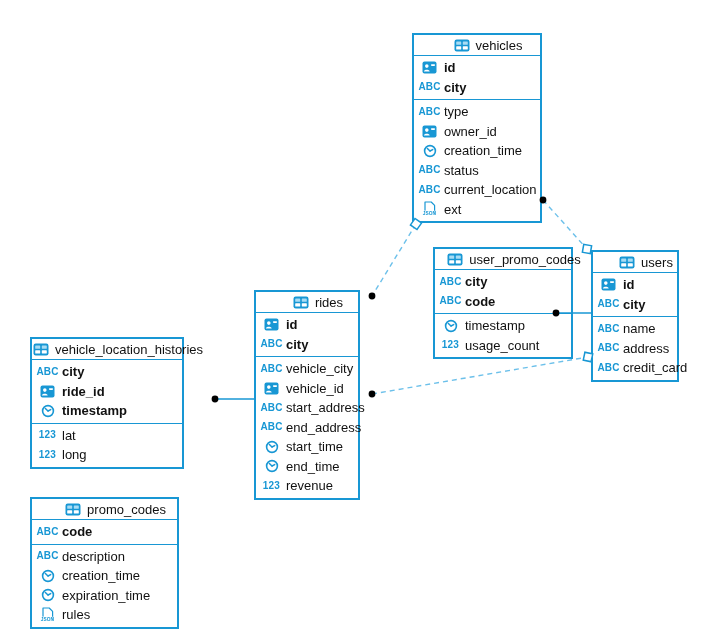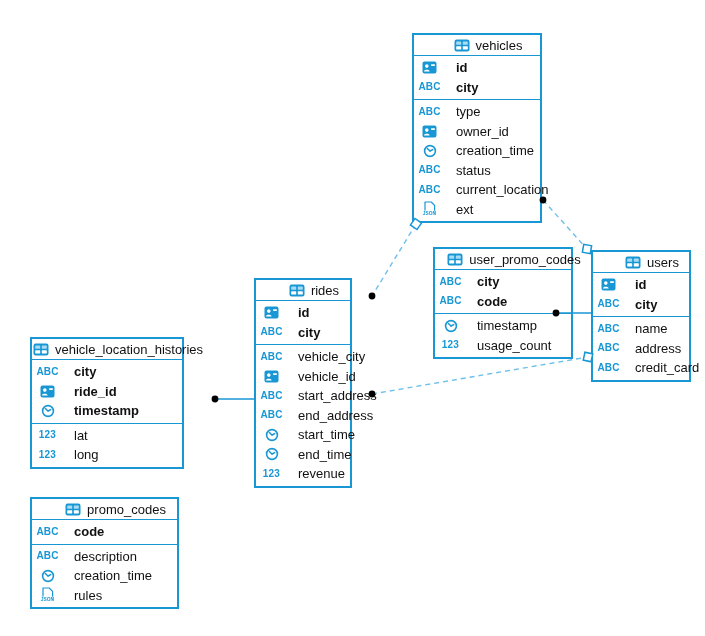--- a/index.html
+++ b/index.html
@@ -40,21 +40,21 @@
     display:flex;align-items:center;
     height:19.5px;
     padding:0 5px 0 5px;
     font-size:13px;color:var(--text);
     white-space:nowrap;
   }
   .f-icon{
     width:21px;flex:none;
     display:flex;align-items:center;justify-content:center;
   }
-  .f-name{margin-left:16px;}
+  .f-name{margin-left:4px;}
   .pk .f-name{font-weight:700;}
   .abc-ic,.num-ic{
     font-family:"Liberation Sans",sans-serif;
     font-weight:700;font-size:10px;letter-spacing:.2px;
     color:var(--blue);line-height:1;
   }
   .t-title{line-height:1;}
 </style>
 </head>
 <body>
@@ -184,21 +184,21 @@
             <span class="f-name">timestamp</span>
           </div>
           <div class="row">
             <span class="f-icon">
               <span class="num-ic">123</span>
             </span>
             <span class="f-name">usage_count</span>
           </div>
         </div>
       </div>
-      <div class="table" style="left: 591px; top: 250px; width: 100px;">
+      <div class="table" style="left: 591px; top: 250px; width: 88px;">
         <div class="t-header">
           <span style="display: flex;">
             <svg width="16" height="13" viewBox="0 0 16 13">
               <rect x="0.5" y="0.5" width="15" height="12" rx="2.2" fill="#1897d4"></rect>
               <rect x="2.2" y="2.4" width="5" height="3.4" rx="0.6" fill="#a8dcf4"></rect>
               <rect x="8.8" y="2.4" width="5" height="3.4" rx="0.6" fill="#a8dcf4"></rect>
               <rect x="2.2" y="7.2" width="5" height="3.4" rx="0.6" fill="#fff"></rect>
               <rect x="8.8" y="7.2" width="5" height="3.4" rx="0.6" fill="#fff"></rect>
             </svg>
           </span>
@@ -237,21 +237,21 @@
             <span class="f-name">address</span>
           </div>
           <div class="row">
             <span class="f-icon">
               <span class="abc-ic">ABC</span>
             </span>
             <span class="f-name">credit_card</span>
           </div>
         </div>
       </div>
-      <div class="table" style="left: 254px; top: 278px; width: 98px;">
+      <div class="table" style="left: 254px; top: 290px; width: 106px;">
         <div class="t-header">
           <span style="display: flex;">
             <svg width="16" height="13" viewBox="0 0 16 13">
               <rect x="0.5" y="0.5" width="15" height="12" rx="2.2" fill="#1897d4"></rect>
               <rect x="2.2" y="2.4" width="5" height="3.4" rx="0.6" fill="#a8dcf4"></rect>
               <rect x="8.8" y="2.4" width="5" height="3.4" rx="0.6" fill="#a8dcf4"></rect>
               <rect x="2.2" y="7.2" width="5" height="3.4" rx="0.6" fill="#fff"></rect>
               <rect x="8.8" y="7.2" width="5" height="3.4" rx="0.6" fill="#fff"></rect>
             </svg>
           </span>
@@ -421,20 +421,30 @@
           </div>
           <div class="row">
             <span class="f-icon">
               <svg width="14" height="14" viewBox="0 0 14 14">
                 <circle cx="7" cy="7" r="5.4" fill="none" stroke="#1897d4" stroke-width="1.6"></circle>
                 <path d="M7 7 L4.4 4.5" stroke="#1897d4" stroke-width="1.5" stroke-linecap="round"></path>
                 <path d="M7 7 L9.7 5.6" stroke="#1897d4" stroke-width="1.5" stroke-linecap="round"></path>
               </svg>
             </span>
             <span class="f-name">creation_time</span>
+          </div>
+          <div class="row">
+            <span class="f-icon">
+              <svg width="14" height="14" viewBox="0 0 14 14">
+                <circle cx="7" cy="7" r="5.4" fill="none" stroke="#1897d4" stroke-width="1.6"></circle>
+                <path d="M7 7 L4.4 4.5" stroke="#1897d4" stroke-width="1.5" stroke-linecap="round"></path>
+                <path d="M7 7 L9.7 5.6" stroke="#1897d4" stroke-width="1.5" stroke-linecap="round"></path>
+              </svg>
+            </span>
+            <span class="f-name">expiration_time</span>
           </div>
           <div class="row">
             <span class="f-icon">
               <svg width="15" height="16" viewBox="0 0 15 16">
                 <path d="M3 1 h6.2 L12.6 4.4 V13 H3 Z" fill="none" stroke="#1897d4" stroke-width="1.2" stroke-linejoin="round"></path>
                 <rect x="0.6" y="9.6" width="12" height="5.4" fill="#fff"></rect>
                 <text x="0.8" y="14.4" font-size="4.8" font-weight="700" fill="#1897d4" font-family="Liberation Sans,sans-serif">JSON</text>
               </svg>
             </span>
             <span class="f-name">rules</span>

